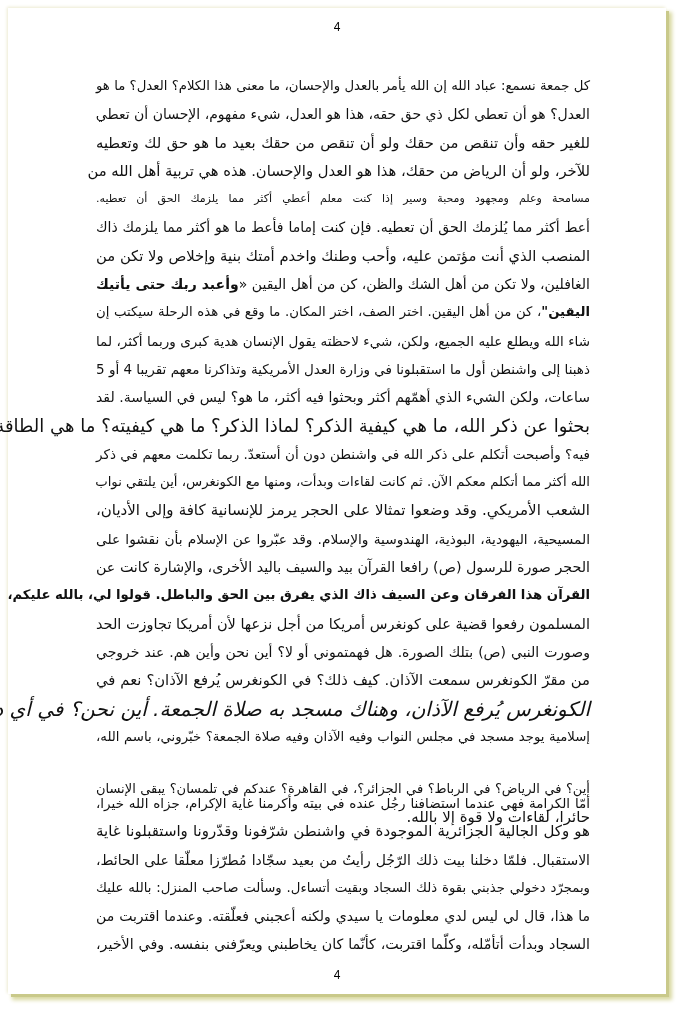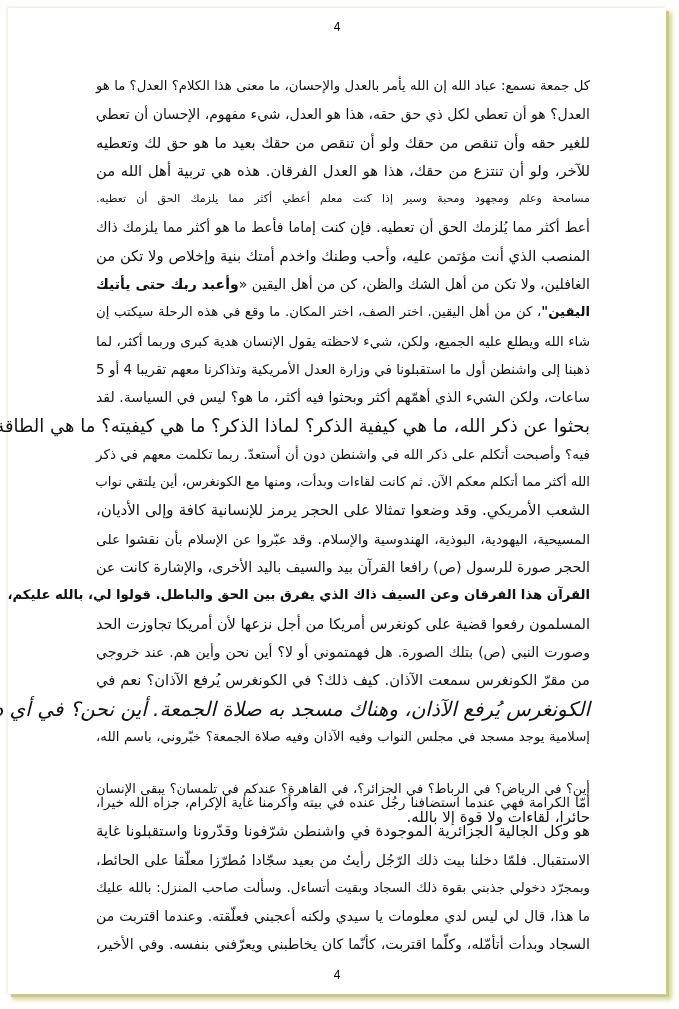--- a/index.html
+++ b/index.html
@@ -32,21 +32,21 @@
 </head>
 <body>
 
 <div class="sheet">
   <div class="page-num top">4</div>
 
   <div class="body-text p1">
     <span class="line" style="display: block; font-size: 13.25px;">كل جمعة نسمع: عباد الله إن الله يأمر بالعدل والإحسان، ما معنى هذا الكلام؟ العدل؟ ما هو</span>
     <span class="line" style="display: block; font-size: 14px;">العدل؟ هو أن تعطي لكل ذي حق حقه، هذا هو العدل، شيء مفهوم، الإحسان أن تعطي</span>
     <span class="line" style="display: block; font-size: 14.75px;">للغير حقه وأن تنقص من حقك ولو أن تنقص من حقك بعيد ما هو حق لك وتعطيه</span>
-    <span class="line" style="display: block; font-size: 14.75px;">للآخر، ولو أن تنتزع من حقك، هذا هو العدل الفرقان. هذه هي تربية أهل الله من</span>
+    <span class="line" style="display: block; font-size: 14.75px;">للآخر، ولو أن الرياض من حقك، هذا هو العدل والإحسان. هذه هي تربية أهل الله من</span>
     <span class="line" style="display: block; font-size: 11px;">مسامحة وعلم ومجهود ومحبة وسير إذا كنت معلم أعطي أكثر مما يلزمك الحق أن تعطيه.</span>
     <span class="line" style="display: block; font-size: 14px;">أعط أكثر مما يُلزمك الحق أن تعطيه. فإن كنت إماما فأعط ما هو أكثر مما يلزمك ذاك</span>
     <span class="line" style="display: block; font-size: 14.75px;">المنصب الذي أنت مؤتمن عليه، وأحب وطنك واخدم أمتك بنية وإخلاص ولا تكن من</span>
     <span class="line" style="display: block; font-size: 14px;"><span>الغافلين، ولا تكن من أهل الشك والظن، كن من أهل اليقين «</span><span class="bold">وأعبد ربك حتى يأتيك</span></span>
     <span class="line" style="display: block; font-size: 13.25px;"><span class="bold">اليقين"</span><span>، كن من أهل اليقين. اختر الصف، اختر المكان. ما وقع في هذه الرحلة سيكتب إن</span></span>
     <span class="line" style="display: block; font-size: 13.5px;">شاء الله ويطلع عليه الجميع، ولكن، شيء لاحظته يقول الإنسان هدية كبرى وربما أكثر، لما</span>
     <span class="line" style="display: block; font-size: 13.5px;">ذهبنا إلى واشنطن أول ما استقبلونا في وزارة العدل الأمريكية وتذاكرنا معهم تقريبا 4 أو 5</span>
     <span class="line" style="display: block; font-size: 14px;">ساعات، ولكن الشيء الذي أهمّهم أكثر وبحثوا فيه أكثر، ما هو؟ ليس في السياسة. لقد</span>
     <span class="line" style="display: block; font-size: 18px;">بحثوا عن ذكر الله، ما هي كيفية الذكر؟ لماذا الذكر؟ ما هي كيفيته؟ ما هي الطاقة الموجودة</span>
     <span class="line" style="display: block; font-size: 13.5px;">فيه؟ وأصبحت أتكلم على ذكر الله في واشنطن دون أن أستعدّ. ربما تكلمت معهم في ذكر</span>
@@ -58,21 +58,21 @@
     <span class="line" style="display: block; font-size: 14.5px;">المسلمون رفعوا قضية على كونغرس أمريكا من أجل نزعها لأن أمريكا تجاوزت الحد</span>
     <span class="line" style="display: block; font-size: 14px;">وصورت النبي (ص) بتلك الصورة. هل فهمتموني أو لا؟ أين نحن وأين هم. عند خروجي</span>
     <span class="line" style="display: block; font-size: 14.75px;">من مقرّ الكونغرس سمعت الآذان. كيف ذلك؟ في الكونغرس يُرفع الآذان؟ نعم في</span>
     <span class="line" style="display: block; font-size: 20px; font-style: italic;">الكونغرس يُرفع الآذان، وهناك مسجد به صلاة الجمعة. أين نحن؟ في أي دولة عربية</span>
     <span class="line" style="display: block; font-size: 13.25px;">إسلامية يوجد مسجد في مجلس النواب وفيه الآذان وفيه صلاة الجمعة؟  خبّروني، باسم الله،</span>
     <span class="line" style="display: block; font-size: 13px; margin-top: 24px;">أين؟ في الرياض؟ في الرباط؟ في الجزائر؟، في القاهرة؟ عندكم في تلمسان؟ يبقى الإنسان</span>
     <span class="line last" style="display: block;">حائرا، لقاءات ولا قوة إلا بالله.</span>
   </div>
 
   <div class="body-text p2">
-    <span class="line" style="display: block; font-size: 13.5px; font-family: Liberation Serif, serif;">أمّا الكرامة فهي عندما استضافنا رجُل عنده في بيته وأكرمنا غاية الإكرام، جزاه الله خيرا،</span>
+    <span class="line" style="display: block; font-size: 13.5px;">أمّا الكرامة فهي عندما استضافنا رجُل عنده في بيته وأكرمنا غاية الإكرام، جزاه الله خيرا،</span>
     <span class="line" style="display: block;">هو وكل الجالية الجزائرية الموجودة في واشنطن شرّفونا وقدّرونا واستقبلونا غاية</span>
     <span class="line" style="display: block; font-size: 14px;">الاستقبال. فلمّا دخلنا بيت ذلك الرّجُل رأيتُ من بعيد سجّادا مُطرّزا معلّقا على الحائط،</span>
     <span class="line" style="display: block; font-size: 13.25px;">وبمجرّد دخولي جذبني بقوة ذلك السجاد وبقيت أتساءل. وسألت صاحب المنزل: بالله عليك</span>
     <span class="line" style="display: block; font-size: 14px;">ما هذا، قال لي ليس لدي معلومات يا سيدي ولكنه أعجبني فعلّقته. وعندما اقتربت من</span>
     <span class="line" style="display: block; font-size: 14.25px;">السجاد وبدأت أتأمّله، وكلّما اقتربت، كأنّما كان يخاطبني ويعرّفني بنفسه. وفي الأخير،</span>
   </div>
 
   <div class="page-num bottom">4</div>
 </div>
 

